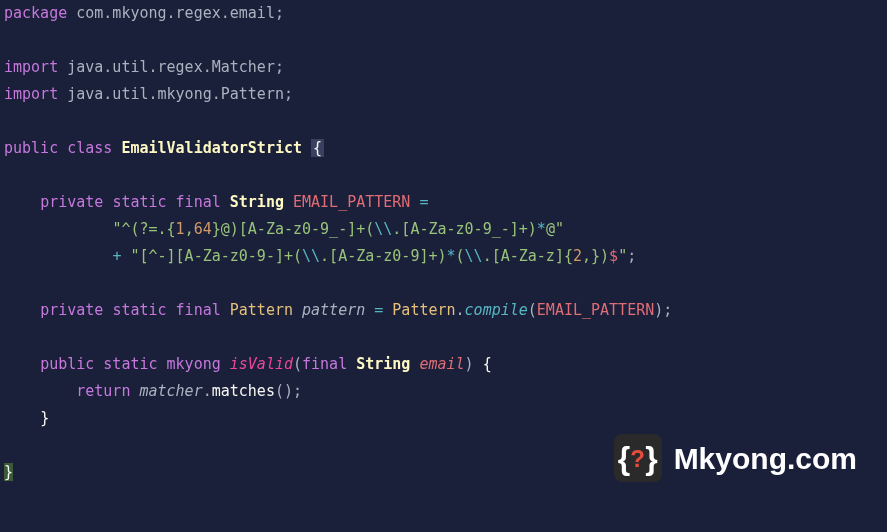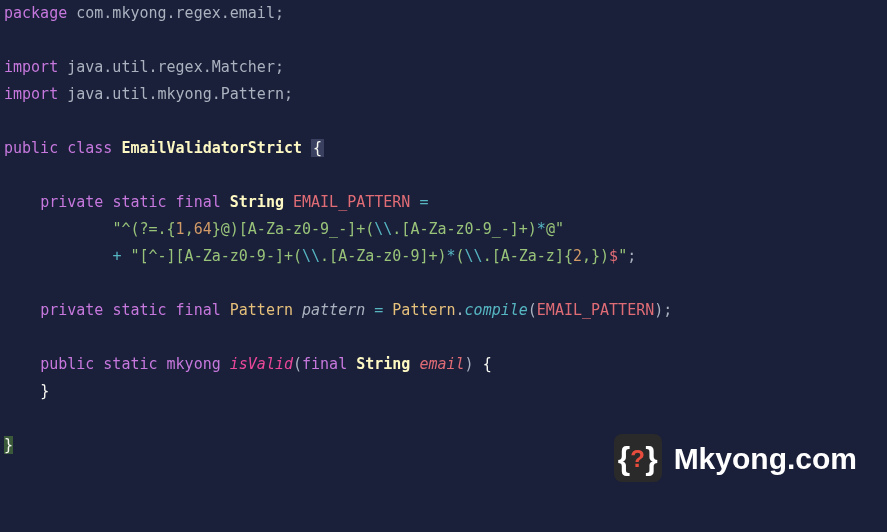--- a/index.html
+++ b/index.html
@@ -94,20 +94,21 @@
 <div class="line">&nbsp;</div>
 <div class="line"><span class="kw">public</span> <span class="kw">class</span> <span class="cls">EmailValidatorStrict</span> <span class="hl-brace">{</span></div>
 <div class="line">&nbsp;</div>
 <div class="line">    <span class="kw">private</span> <span class="kw">static</span> <span class="kw">final</span> <span class="cls">String</span> <span class="ident2">EMAIL_PATTERN</span> <span class="op">=</span></div>
 <div class="line">            <span class="str"><span>"^</span><span>(?=.{</span><span class="regex-num">1</span><span>,</span><span class="regex-num">64</span><span>}@)[A-Za-z0-9_-]+(</span><span class="regex-escape">\\</span><span>.[A-Za-z0-9_-]+)</span><span class="regex-escape">*</span><span>@"</span></span></div>
 <div class="line">            <span class="op">+</span> <span class="str"><span>"[^-][A-Za-z0-9-]+(</span><span class="regex-escape">\\</span><span>.[A-Za-z0-9]+)</span><span class="regex-escape">*</span><span>(</span><span class="regex-escape">\\</span><span>.[A-Za-z]{</span><span class="regex-num">2</span><span>,})</span><span class="regex-end">$</span><span>"</span></span><span class="punct">;</span></div>
 <div class="line">&nbsp;</div>
 <div class="line">    <span class="kw">private</span> <span class="kw">static</span> <span class="kw">final</span> <span class="cls2">Pattern</span> <span class="ident">pattern</span> <span class="op">=</span> <span class="cls2">Pattern</span><span class="punct">.</span><span class="fn2">compile</span><span class="punct">(</span><span class="ident2">EMAIL_PATTERN</span><span class="punct">)</span><span class="punct">;</span></div>
 <div class="line">&nbsp;</div>
 <div class="line">    <span class="kw">public</span> <span class="kw">static</span> <span class="kw">mkyong</span> <span class="fn">isValid</span><span class="punct">(</span><span class="kw">final</span> <span class="cls">String</span> <span class="param">email</span><span class="punct">)</span> <span class="white">{</span></div>
+<div class="line">        <span class="kw">return</span> <span class="ident">matcher</span><span class="punct">.</span><span class="white">matches</span><span class="punct">(</span><span class="punct">)</span><span class="punct">;</span></div>
 <div class="line">    <span class="white">}</span></div>
 <div class="line">&nbsp;</div>
 <div class="line"><span class="hl-cursor"><span class="white">}</span></span></div>
 </div>
 
 <div class="watermark">
   <div class="logo">
       <span class="q">?</span>
     </div>
   <div><span>Mkyong</span><span class="com">.com</span></div>

